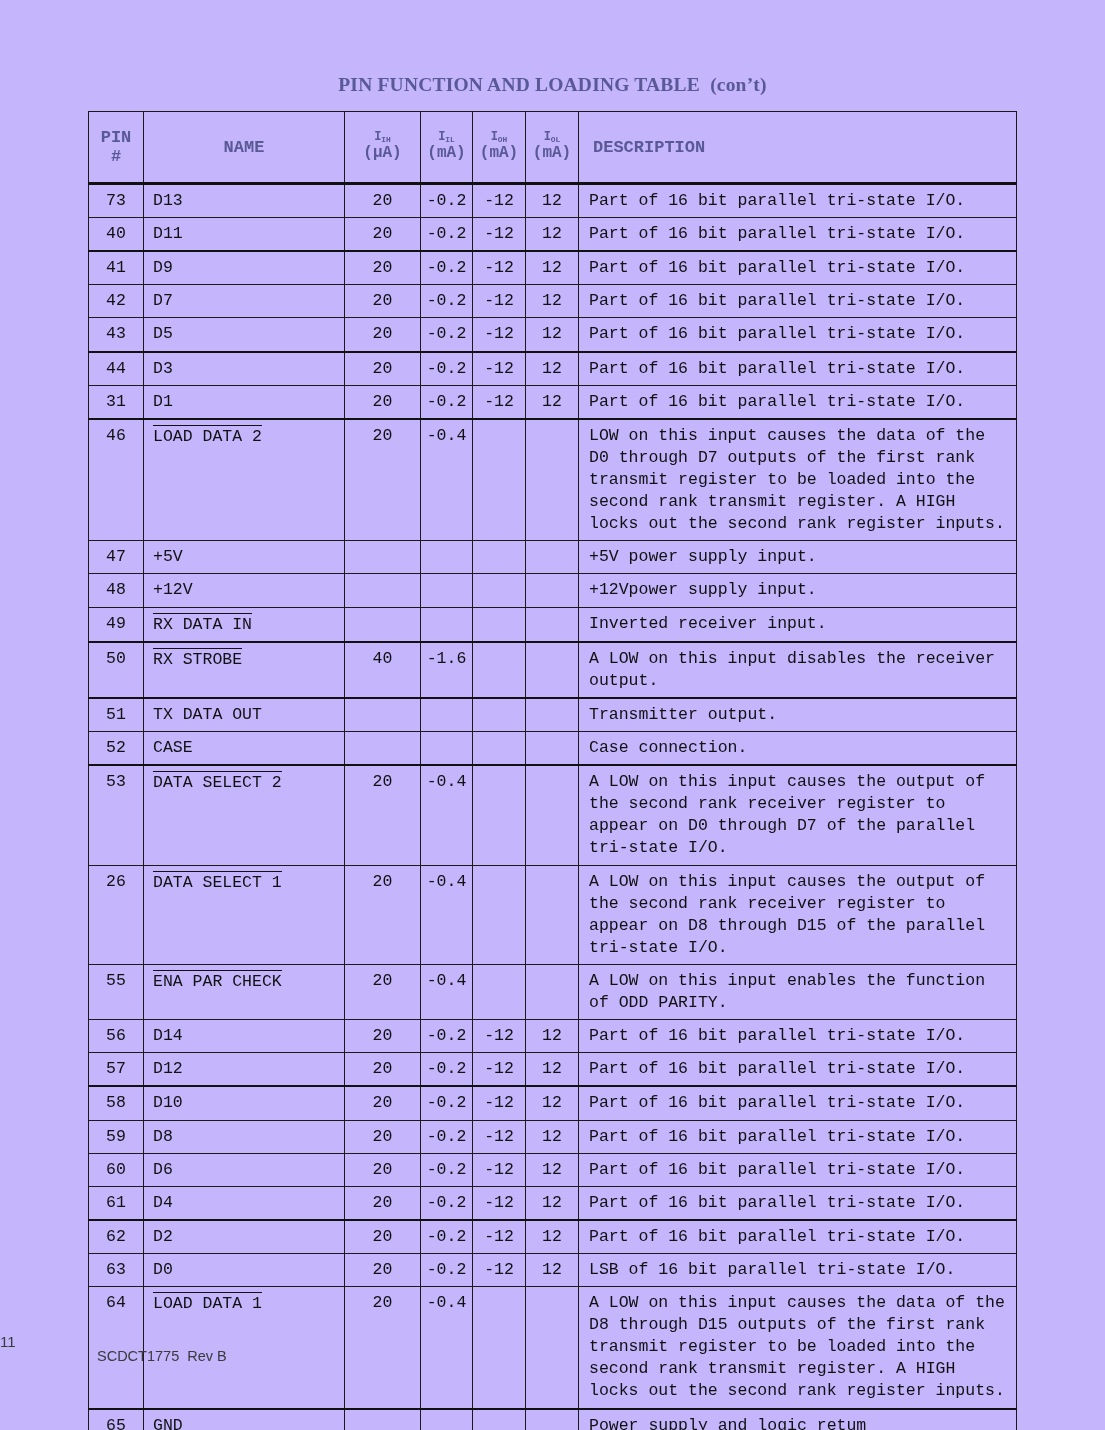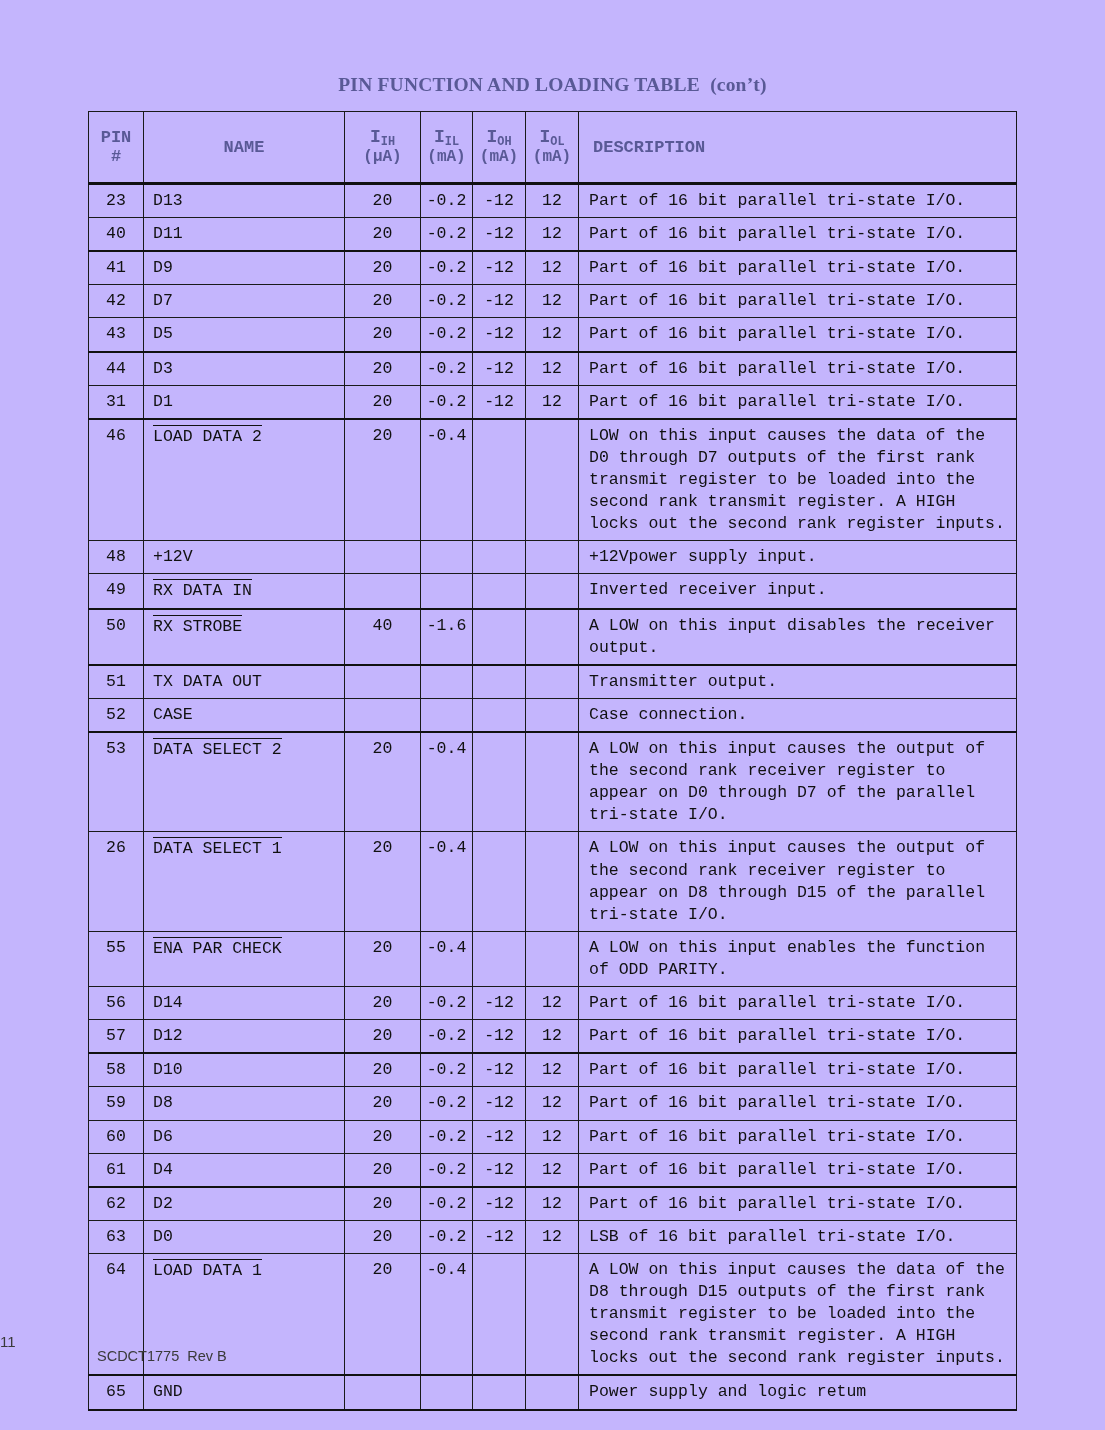--- a/index.html
+++ b/index.html
@@ -77,21 +77,21 @@
   }
   thead th.th-pin,
   thead th.th-iih,
   thead th.th-iil,
   thead th.th-ioh,
   thead th.th-iol { text-align: center; }
   thead th.th-name { text-align: center; }
   thead th.th-desc { text-align: left; padding-left: 14px; }
 
   .hdr-stack { line-height: 1.12; }
-  .hdr-sym { font-size: 18px; }
+  .hdr-sym { font-size: 12px; }
   .hdr-sym sub {
     font-size: 0.66em;
     vertical-align: -0.22em;
     letter-spacing: 0;
   }
   .hdr-unit { font-size: 16px; }
 
   
   tbody td {
     border-left: 1.1px solid #1a1a1a;
@@ -192,21 +192,21 @@
             <div class="hdr-stack">
               <div class="hdr-sym"><span>I</span><sub>OL</sub></div>
               <div class="hdr-unit">(mA)</div>
             </div>
           </th>
           <th class="th-desc">DESCRIPTION</th>
         </tr>
       </thead>
       <tbody id="tbody">
           <tr>
-            <td class="cell-pin">23</td>
+            <td class="cell-pin">73</td>
             <td class="cell-name">D13</td>
             <td class="cell-num">20</td>
             <td class="cell-num">-0.2</td>
             <td class="cell-num">-12</td>
             <td class="cell-num">12</td>
             <td class="cell-desc">Part of 16 bit parallel tri-state I/O.</td>
           </tr>
           <tr class="rule-heavy">
             <td class="cell-pin">40</td>
             <td class="cell-name">D11</td>
@@ -262,20 +262,29 @@
             <td class="cell-desc">Part of 16 bit parallel tri-state I/O.</td>
           </tr>
           <tr>
             <td class="cell-pin">46</td>
             <td class="cell-name"><span class="ovl">LOAD DATA 2</span></td>
             <td class="cell-num">20</td>
             <td class="cell-num">-0.4</td>
             <td class="cell-num"></td>
             <td class="cell-num"></td>
             <td class="cell-desc">LOW on this input causes the data of the D0 through D7 outputs of the first rank transmit register to be loaded into the second rank transmit register. A HIGH locks out the second rank register inputs.</td>
+          </tr>
+          <tr>
+            <td class="cell-pin">47</td>
+            <td class="cell-name">+5V</td>
+            <td class="cell-num"></td>
+            <td class="cell-num"></td>
+            <td class="cell-num"></td>
+            <td class="cell-num"></td>
+            <td class="cell-desc">+5V power supply input.</td>
           </tr>
           <tr>
             <td class="cell-pin">48</td>
             <td class="cell-name">+12V</td>
             <td class="cell-num"></td>
             <td class="cell-num"></td>
             <td class="cell-num"></td>
             <td class="cell-num"></td>
             <td class="cell-desc">+12Vpower supply input.</td>
           </tr>

